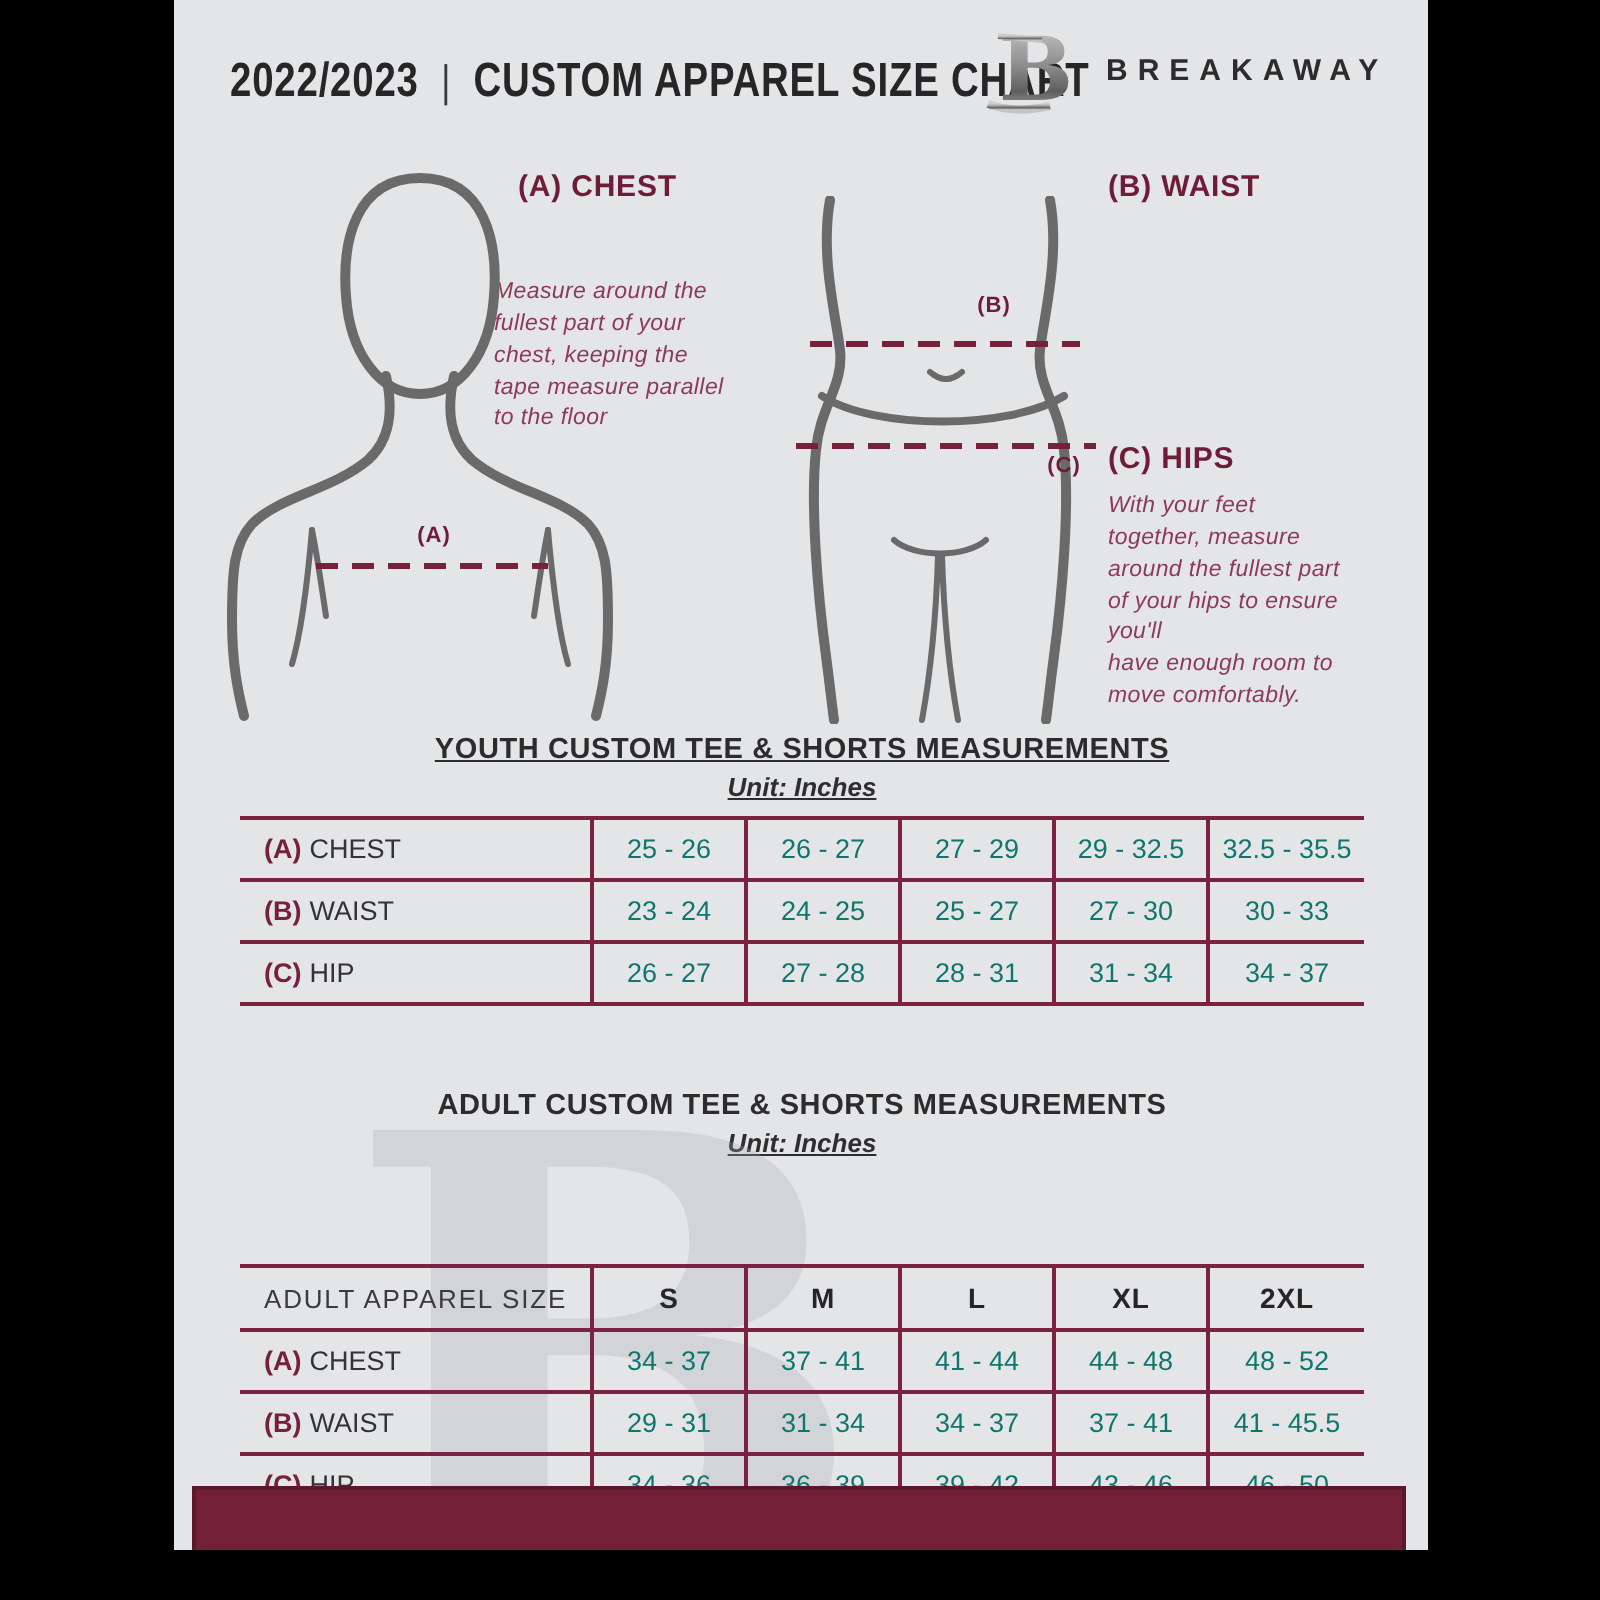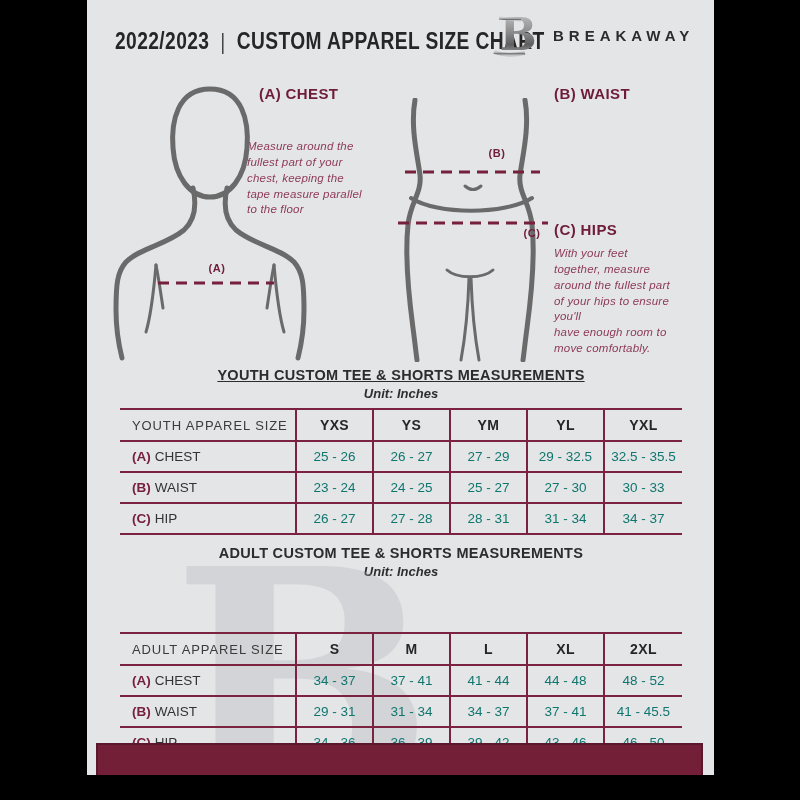--- a/index.html
+++ b/index.html
@@ -39,21 +39,21 @@
   .fig-label { position:absolute; width:50px; text-align:center; font-size:11px;
                font-weight:bold; color:#6e1c38; letter-spacing:0.5px; }
   #label-a { left:105px; top:262px; }
   #label-b { left:385px; top:147px; }
   #label-c { left:420px; top:227px; }
 
   
   .section-title { position:absolute; left:33px; width:562px; text-align:center;
                    font-size:14.5px; font-weight:bold; color:#2c2c2c; letter-spacing:0.3px; }
   .section-unit  { position:absolute; left:33px; width:562px; text-align:center;
-                   font-size:13px; font-style:italic; font-weight:bold; color:#2e2e2e; }
+                   font-size:13px; font-style:italic; font-weight:bold; color:#2e2e2e;text-decoration:underline; }
   #youth-title { top:367px;text-decoration:underline; } #youth-unit { top:386px; }
   #adult-title { top:545px; } #adult-unit { top:564px; }
 
   
   .size-table { position:absolute; left:33px; width:562px; border-collapse:collapse;
                 table-layout:fixed; z-index:2;
                 border-top:2px solid #7b2240; border-bottom:2px solid #7b2240; }
   #youth-table { top:408px; }
   #adult-table { top:606px;margin-top:26px; }
   .size-table tr + tr { border-top:2px solid #7b2240; }
@@ -157,28 +157,20 @@
     <table class="size-table" id="youth-table">
       <colgroup>
           <col style="width:176px">
           <col style="width:77px">
           <col style="width:77px">
           <col style="width:77px">
           <col style="width:77px">
           <col style="width:78px">
         </colgroup>
       <tbody>
-          <tr>
-        <th class="label-col">YOUTH APPAREL SIZE</th>
-        <th>YXS</th>
-        <th>YS</th>
-        <th>YM</th>
-        <th>YL</th>
-        <th>YXL</th>
-      </tr>
       <tr>
         <td class="row-label"><span class="pfx">(A)</span><span>CHEST</span></td>
         <td>25 - 26</td>
         <td>26 - 27</td>
         <td>27 - 29</td>
         <td>29 - 32.5</td>
         <td>32.5 - 35.5</td>
       </tr>
       <tr>
         <td class="row-label"><span class="pfx">(B)</span><span>WAIST</span></td>

